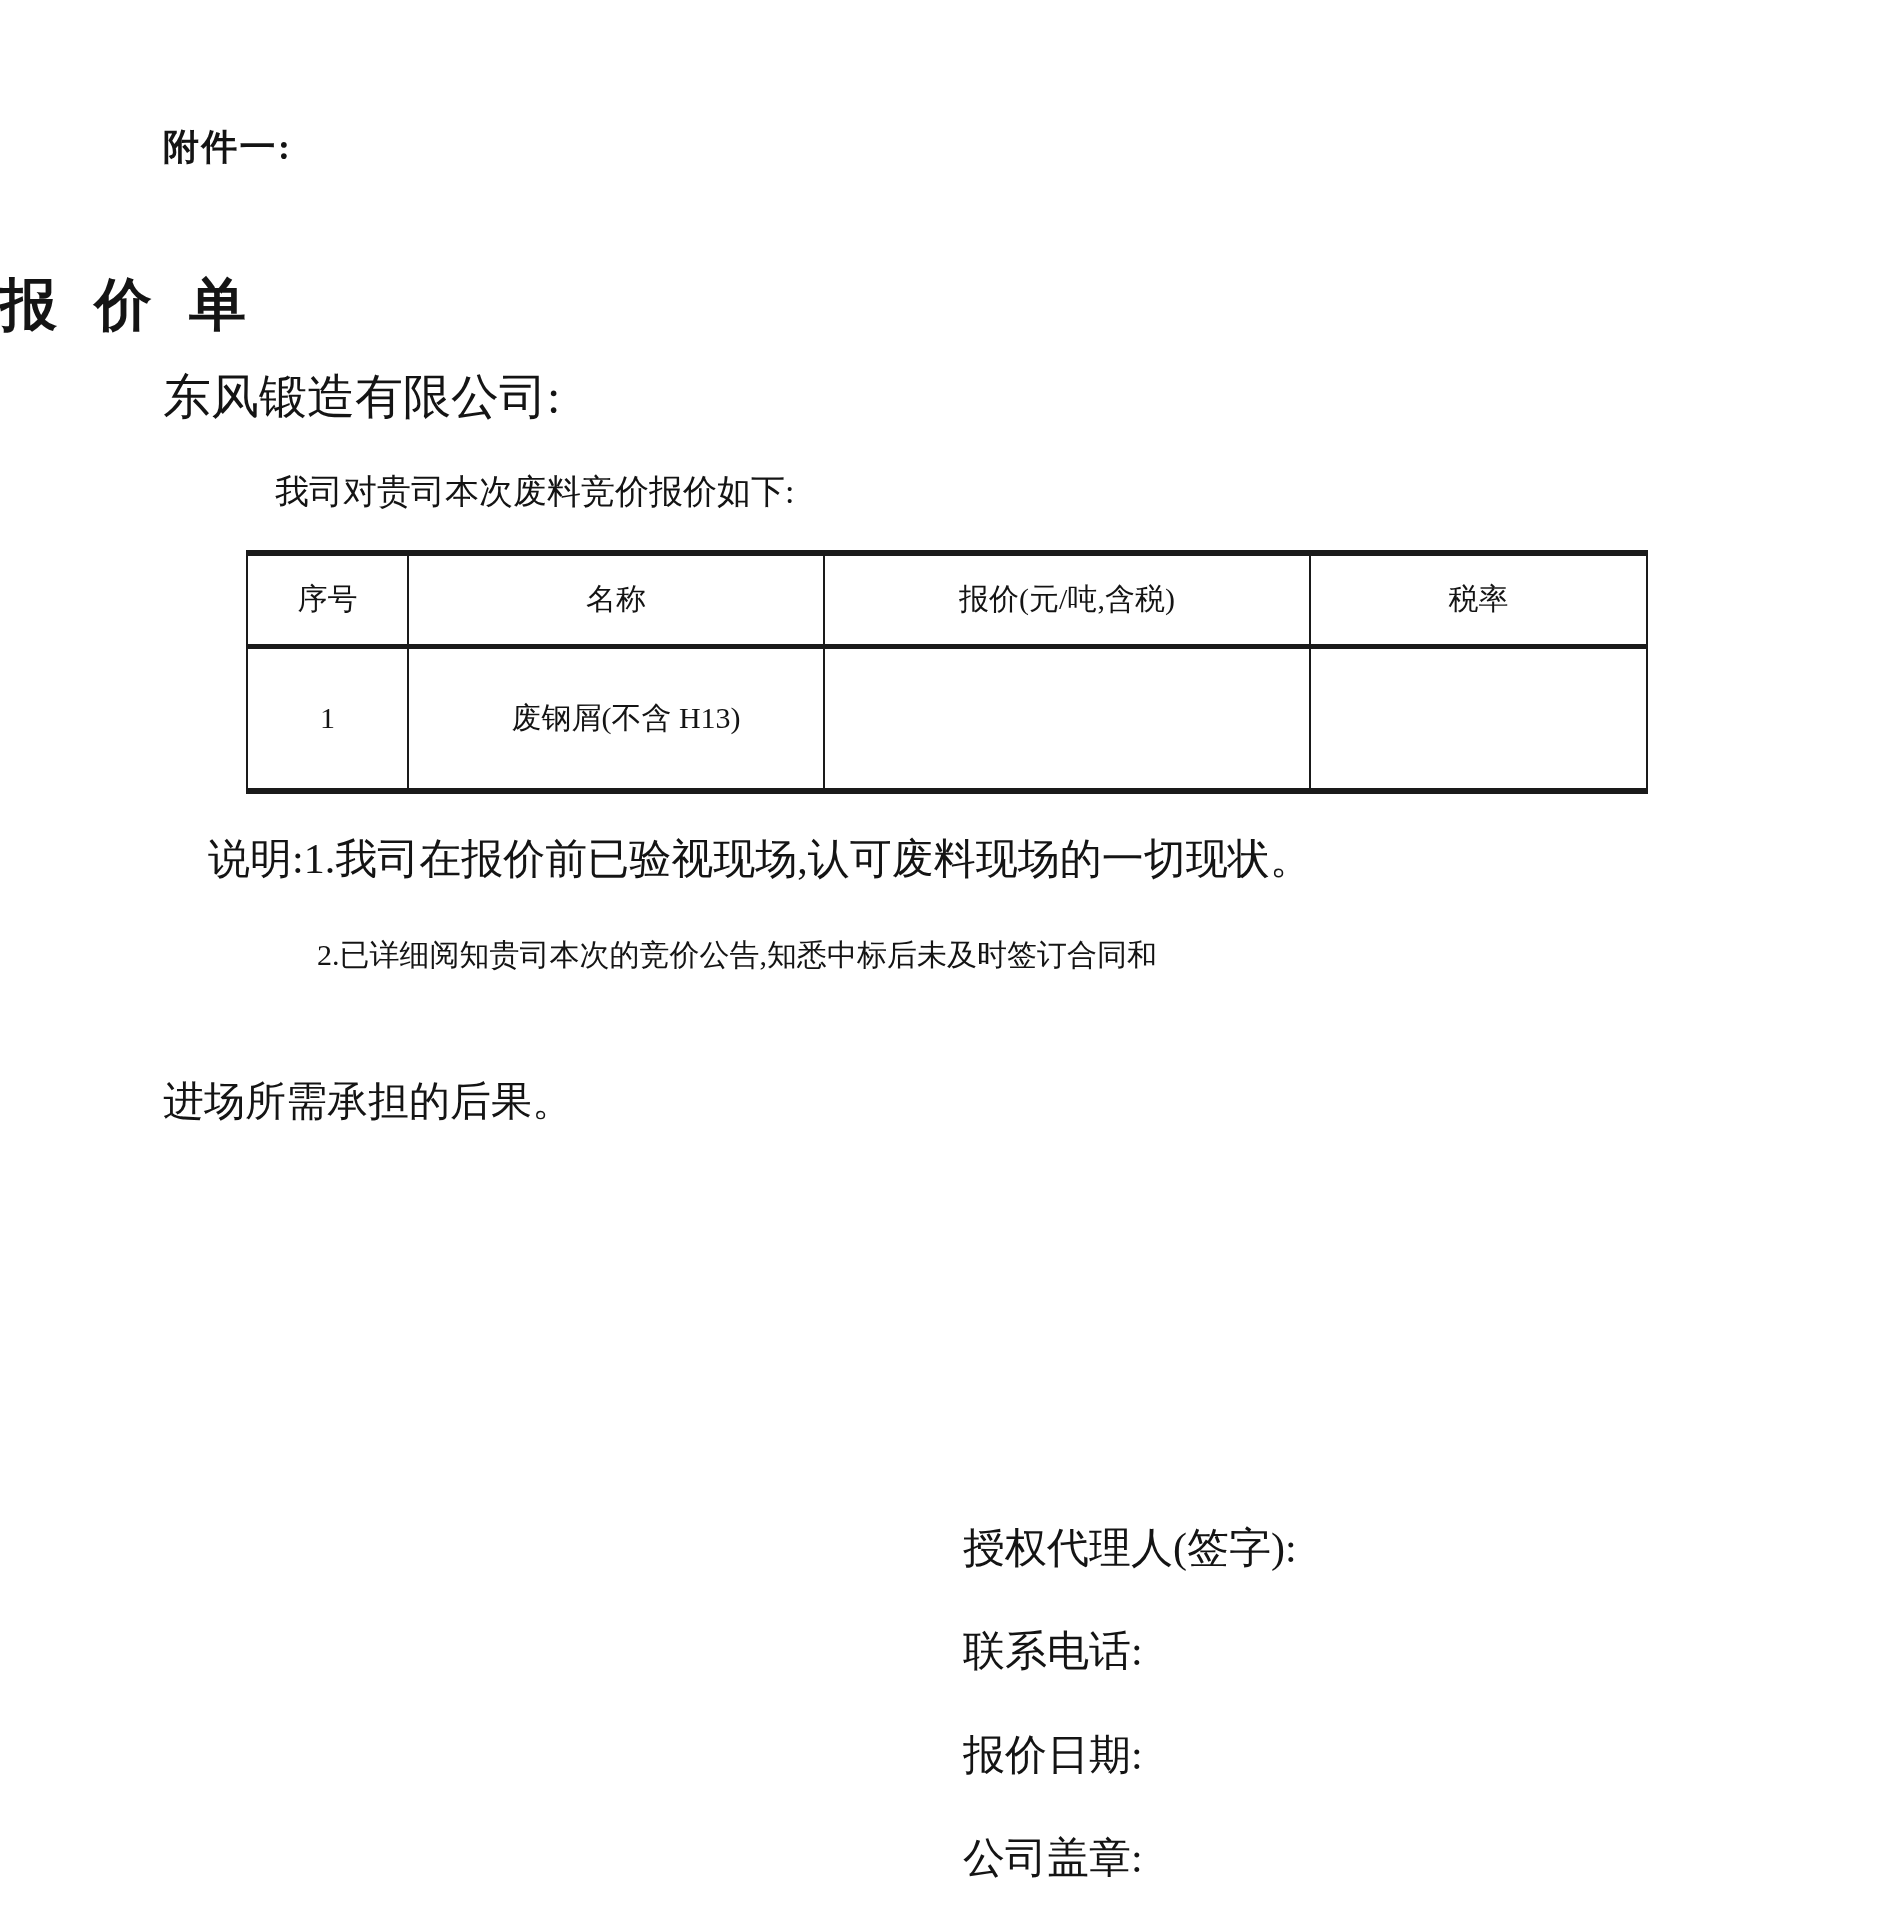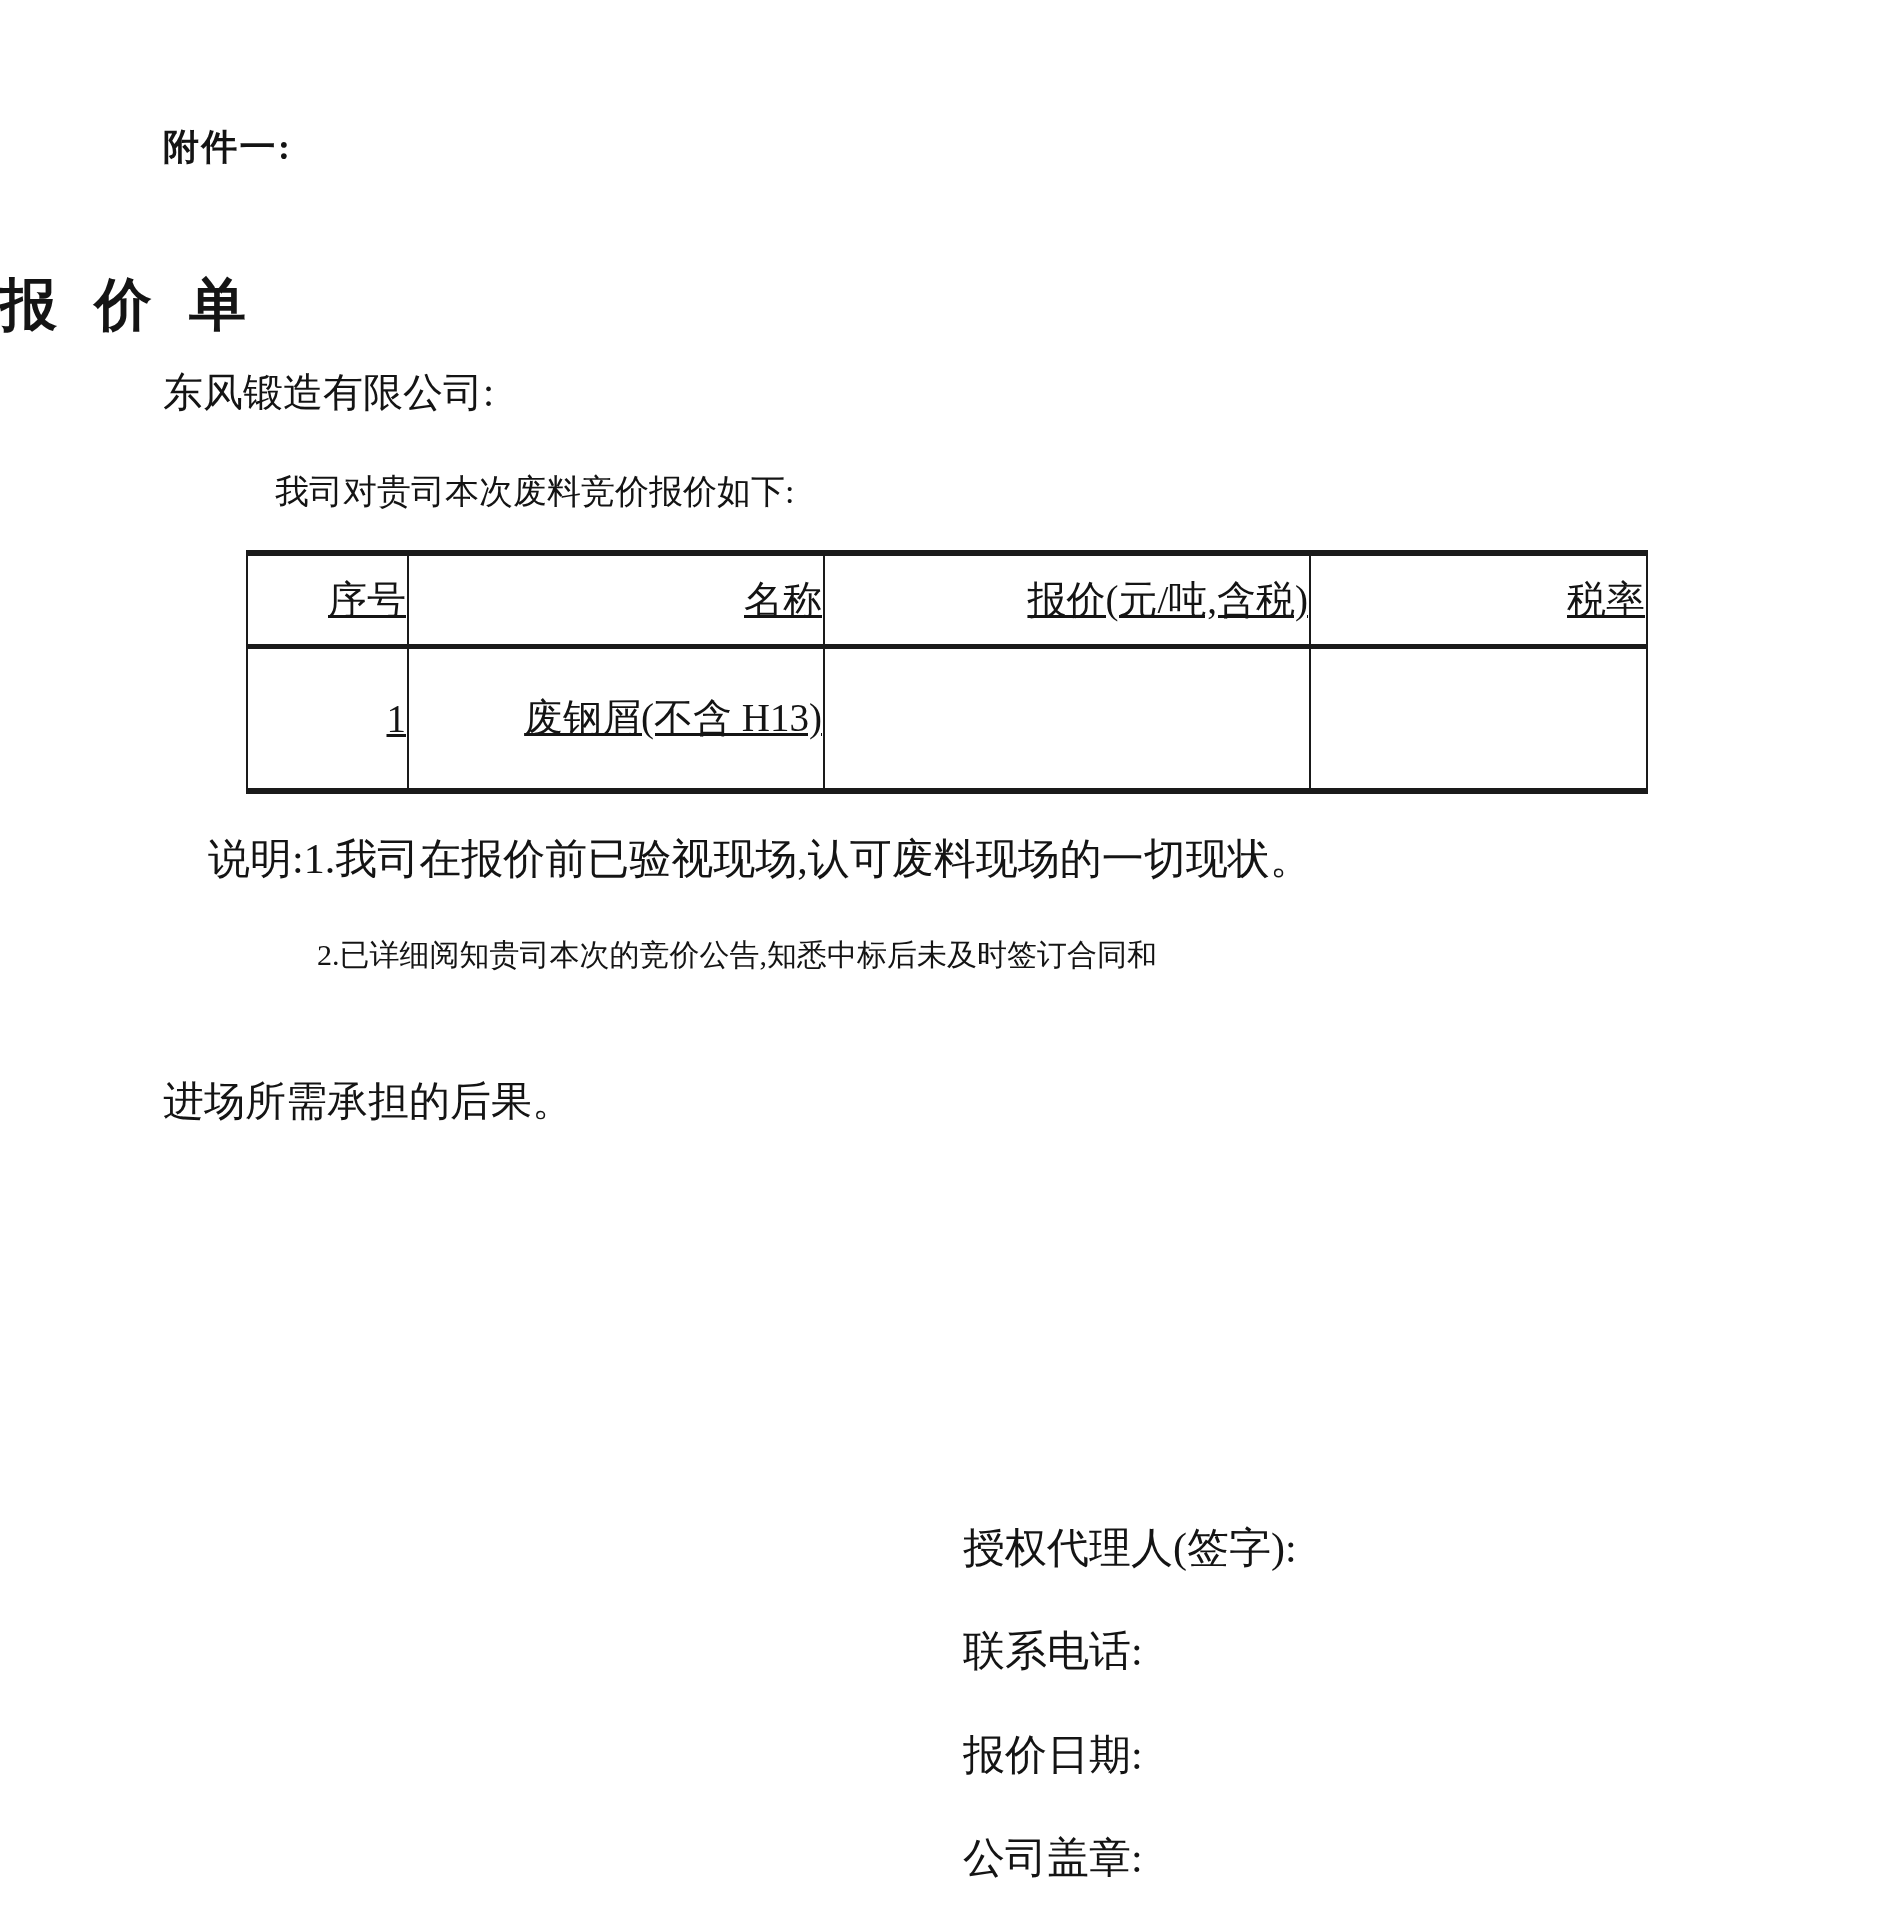--- a/index.html
+++ b/index.html
@@ -20,41 +20,40 @@
     letter-spacing: 2.3px;
   }
   .title {
     left: 0; right: 0; top: 267px;
     text-align: left;
     font-size: 57px; font-weight: 700;
     letter-spacing: 11.6px;
   }
   .addressee {
     left: 163px; top: 365px;
-    font-size: 40px;
+    font-size: 48px;
   }
   .intro {
     left: 275px; top: 469px;
     font-size: 34px;
   }
 
   table.quote {
     position: absolute;
     left: 246px; top: 550px;
     width: 1401px;
     border-collapse: collapse;
     table-layout: fixed;
   }
   table.quote td {
     border: 2.3px solid #1a1a1a;
-    font-size: 39px;
-    text-align: right;
+    font-size: 30px;
+    text-align: center;
     vertical-align: middle;
     overflow: hidden;
-    text-decoration: underline;
   }
   tr.header-row { height: 93px; }
   tr.header-row td {
     border-top: 6.2px solid #1a1a1a;
     border-bottom: 5.8px solid #1a1a1a;
   }
   tr.data-row { height: 145px; }
   tr.data-row td { border-bottom: 6.2px solid #1a1a1a; }
   td.name-cell { text-align: left; padding-left: 21px; }
 

